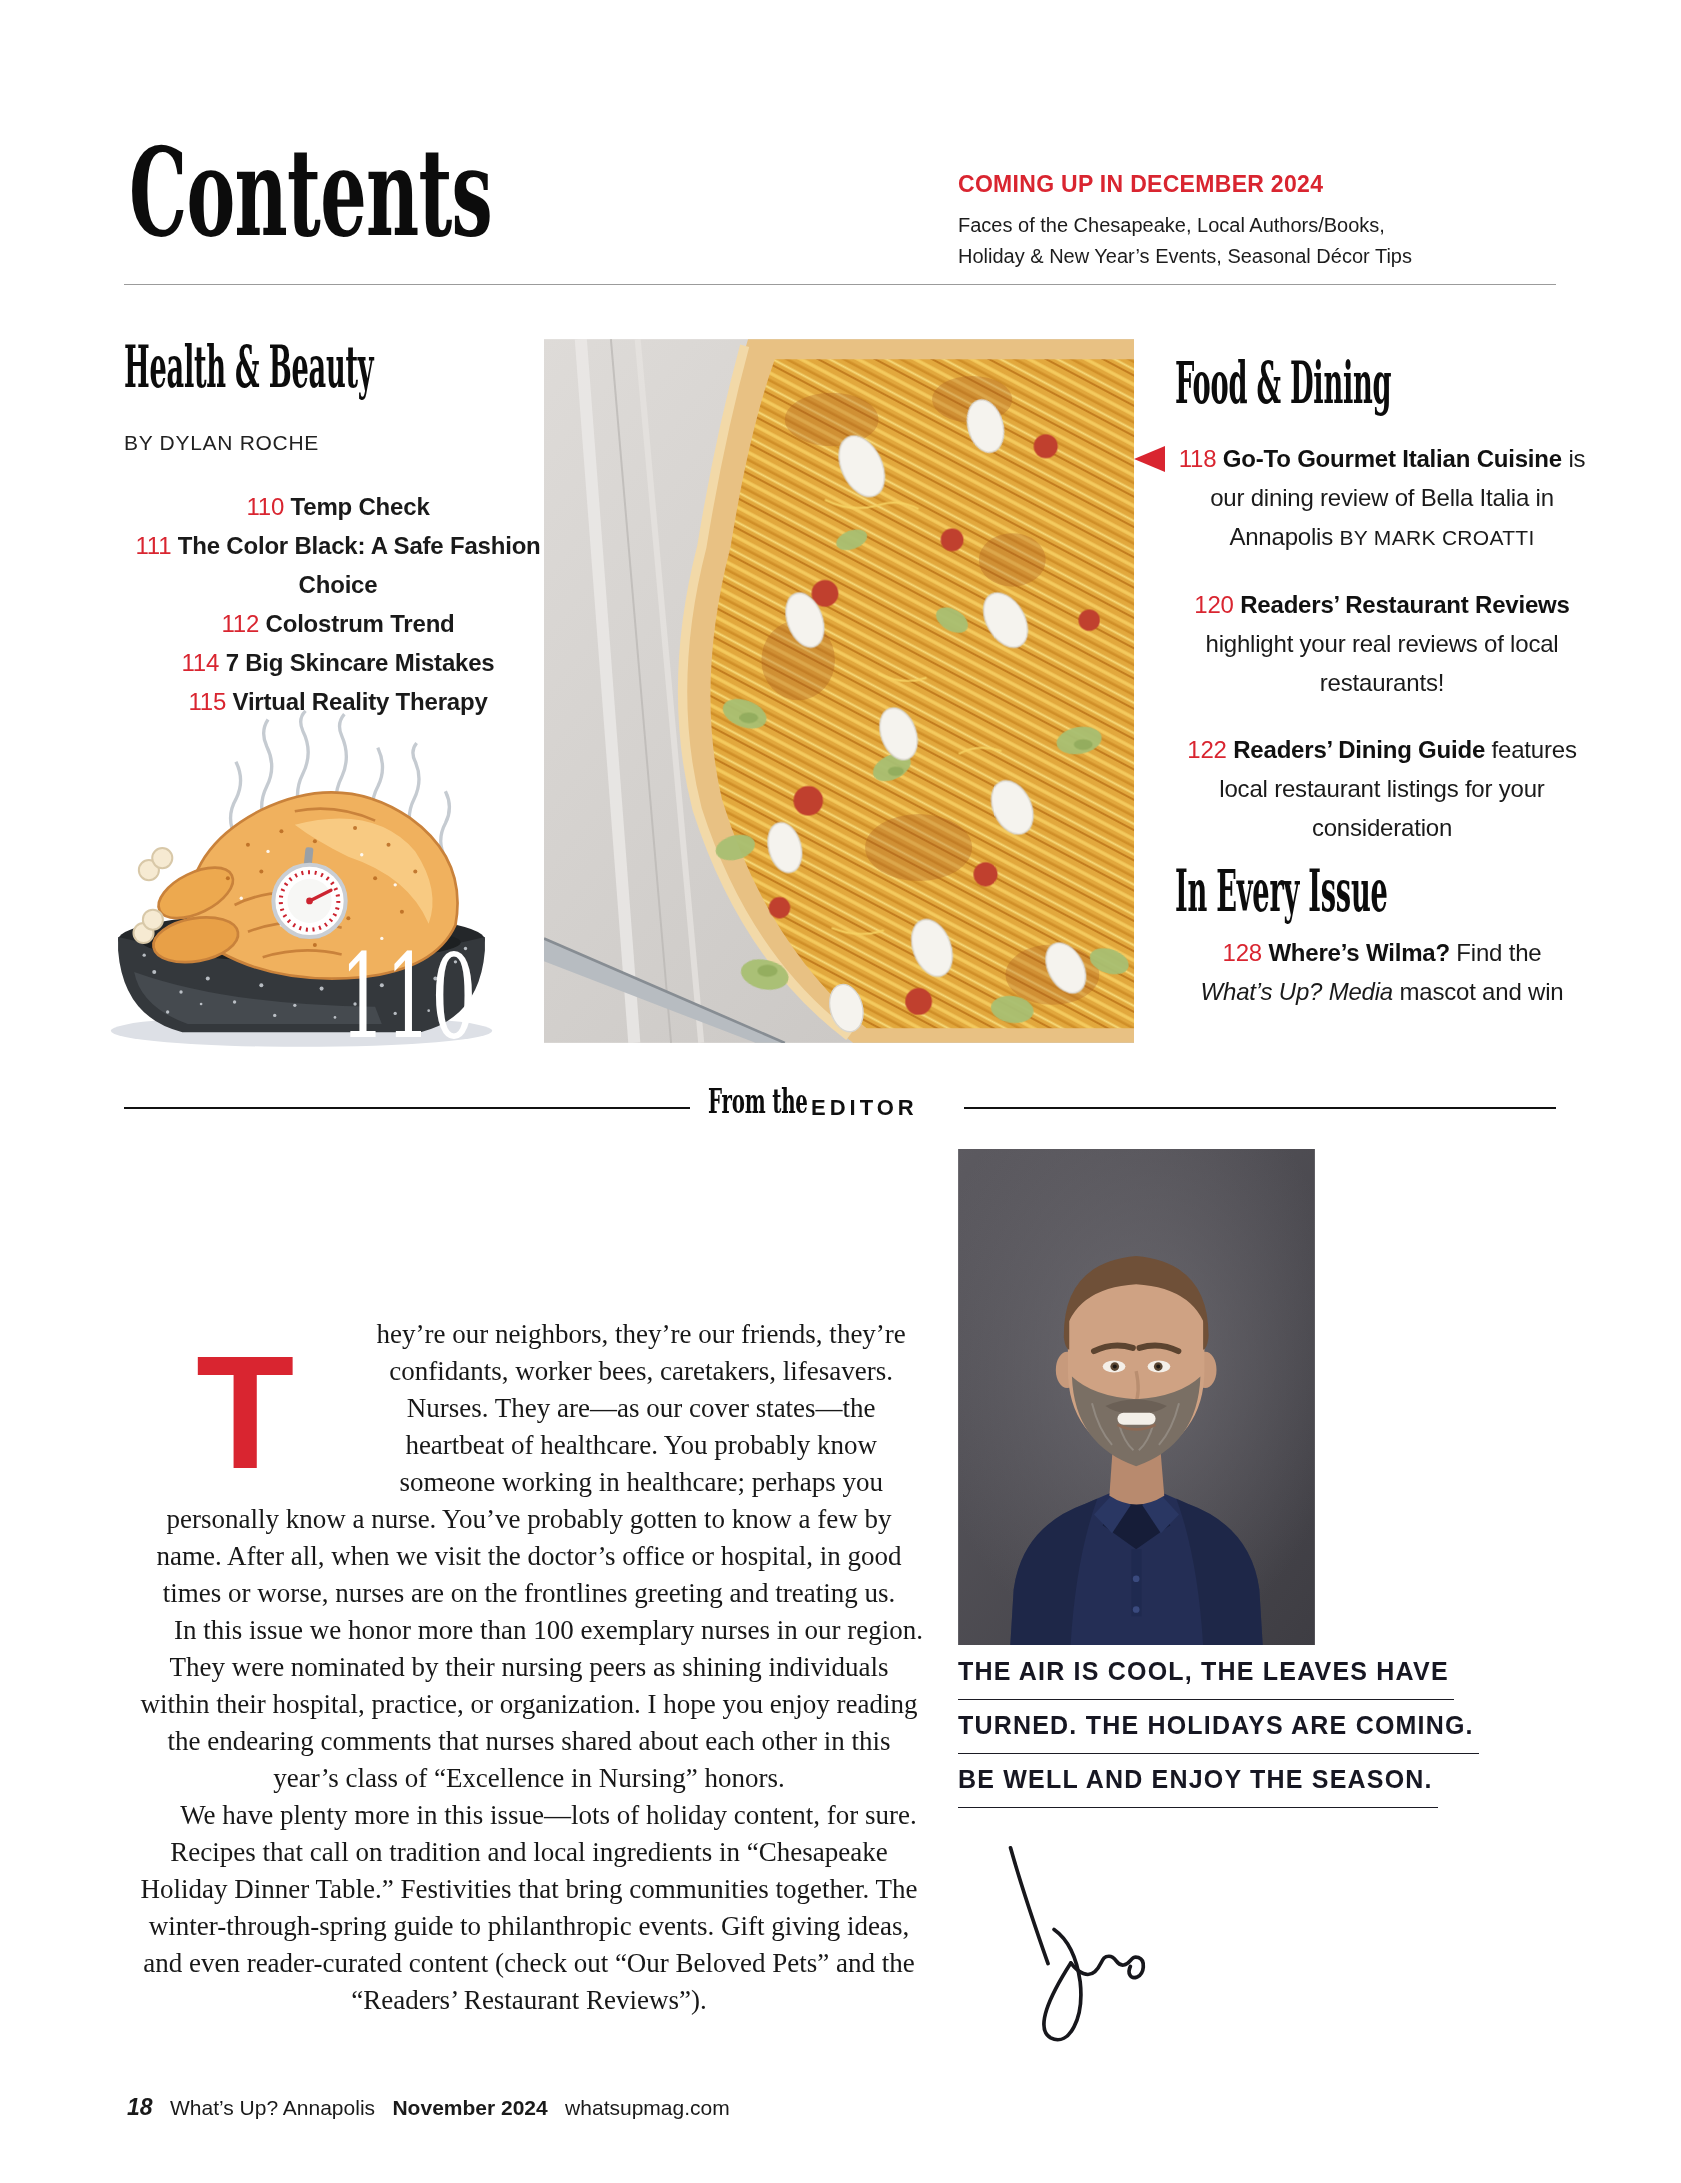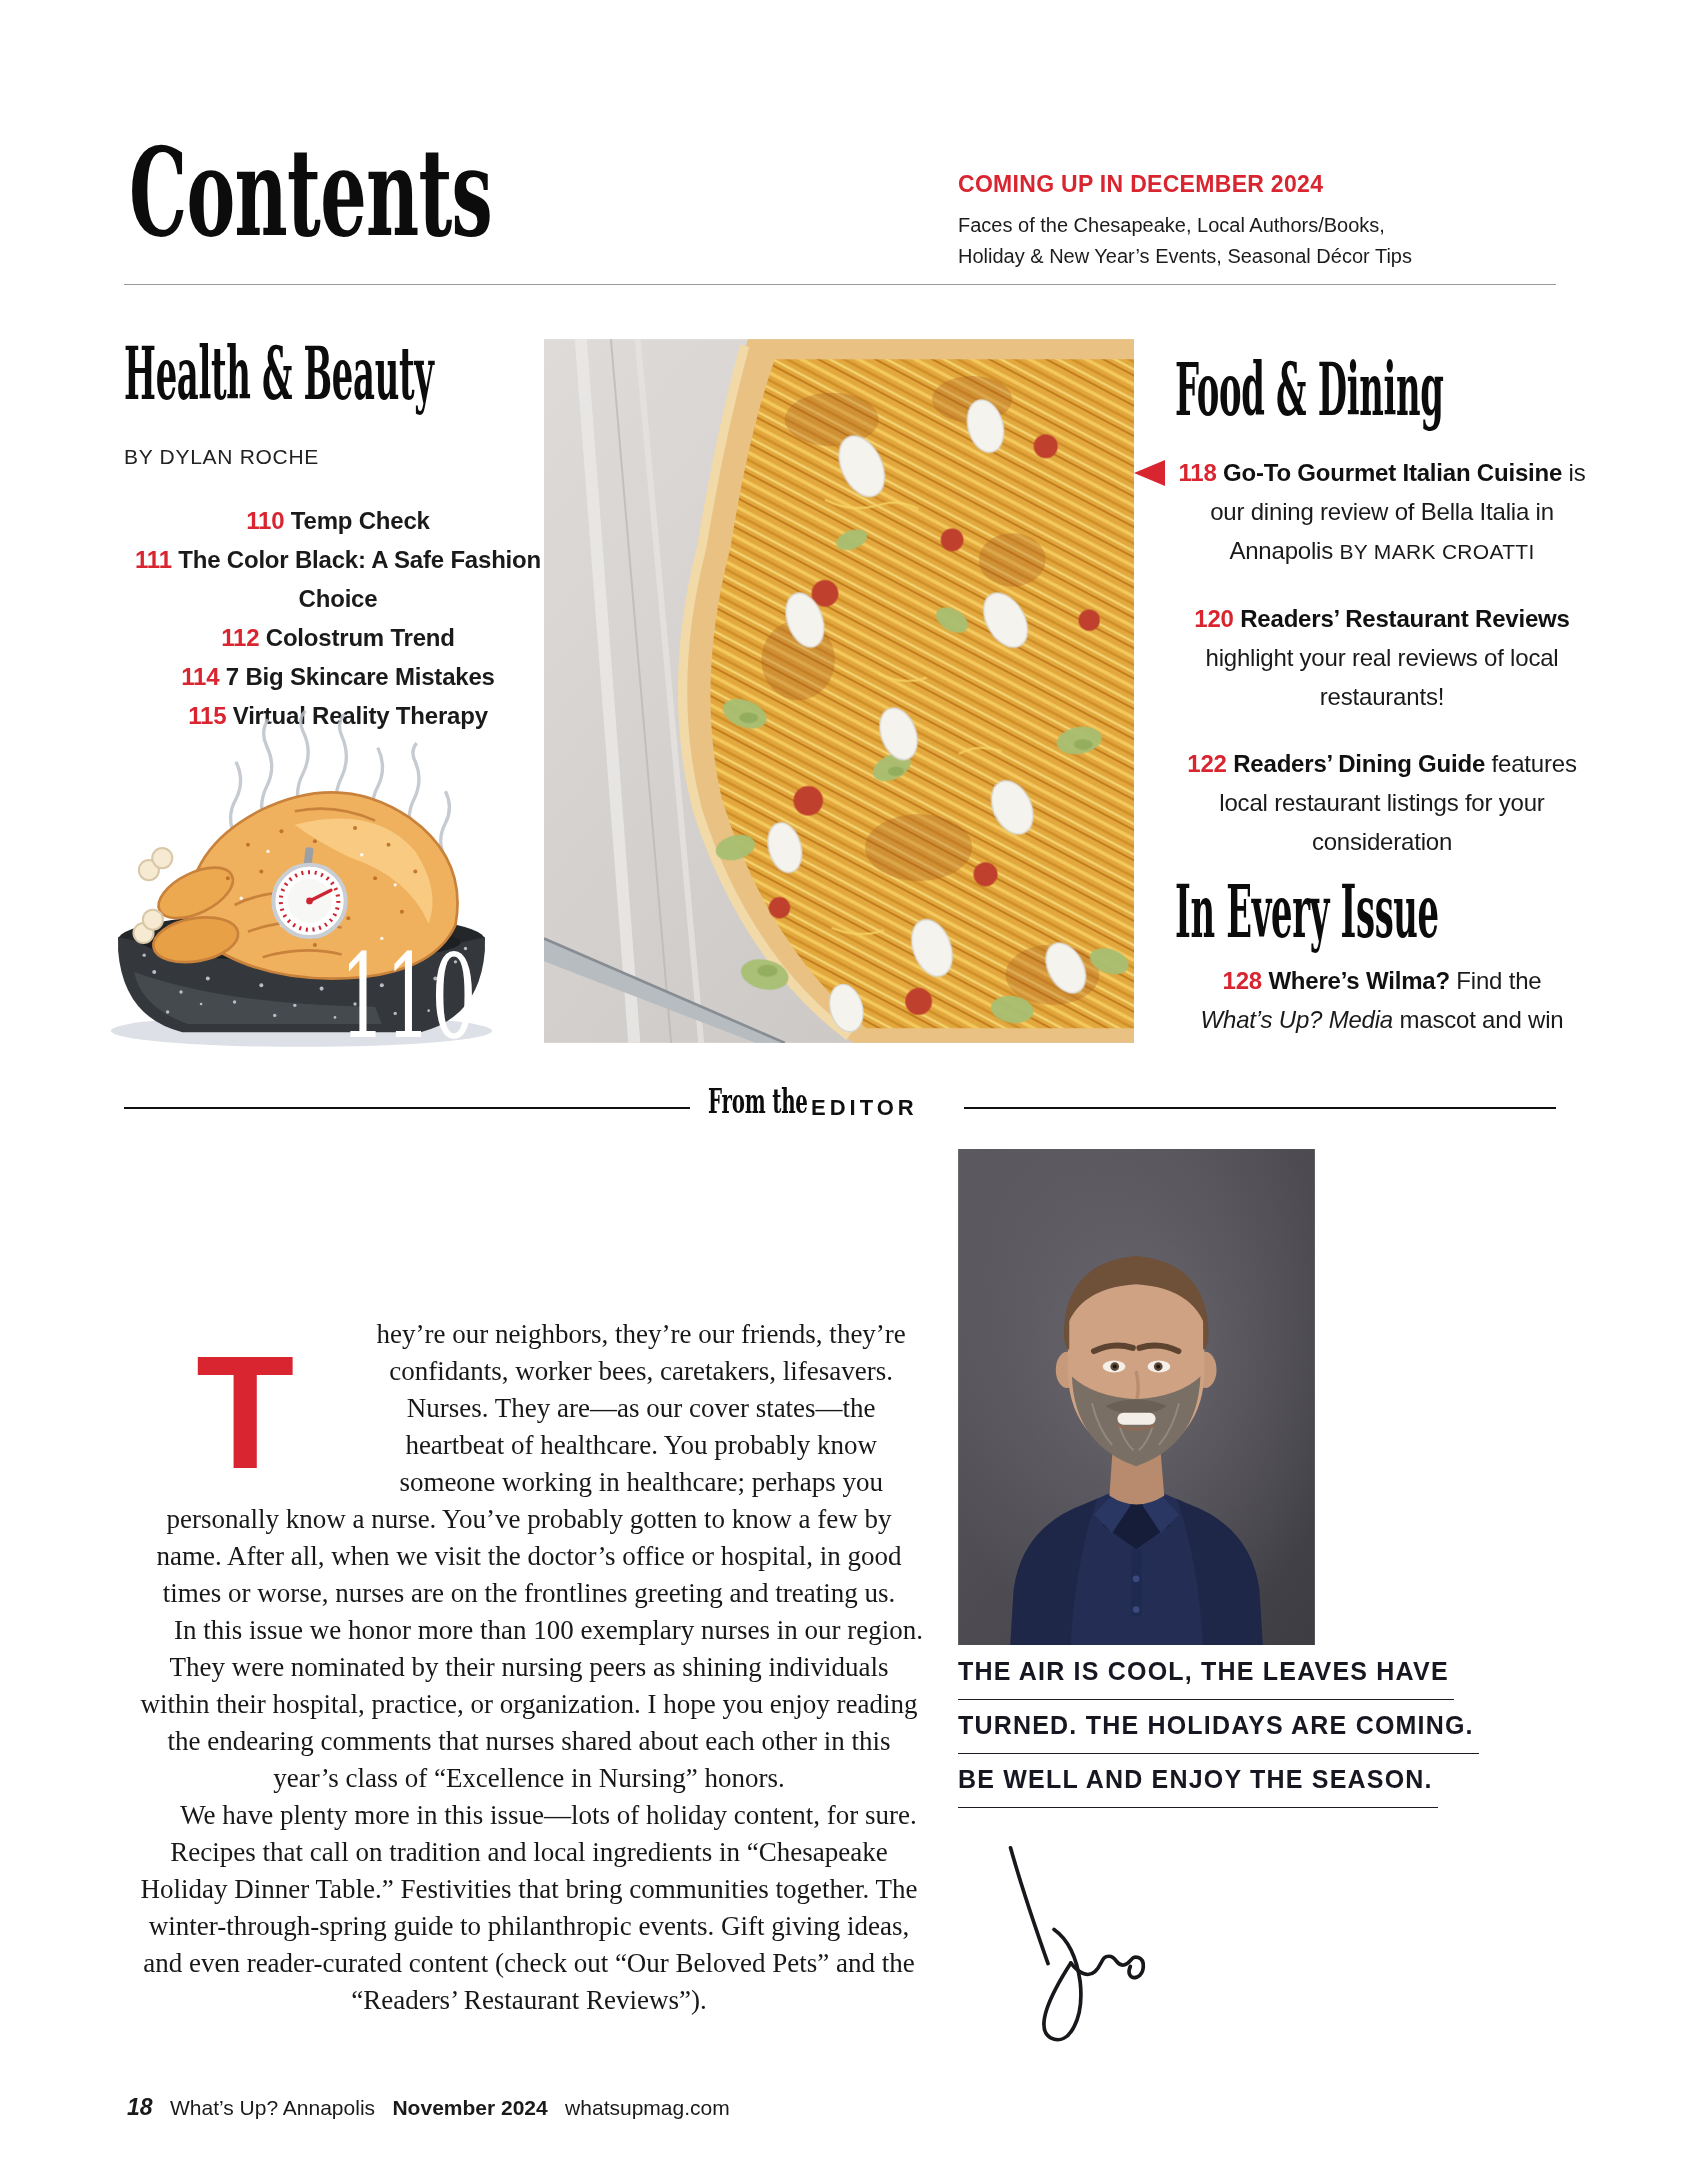--- a/index.html
+++ b/index.html
@@ -4,35 +4,35 @@
 <style>
   html,body{margin:0;padding:0;background:#e8e8e8;}
   #page{position:relative;width:1681px;height:2183px;background:#ffffff;overflow:hidden;
         font-family:"Liberation Sans",sans-serif;color:#1a1a1a;}
   .abs{position:absolute;}
   
   .didone{font-family:"DejaVu Serif",serif;font-weight:700;display:inline-block;
           transform-origin:0 100%;white-space:nowrap;color:#0c0c0c;letter-spacing:-0.01em;}
   #contents-title{left:129px;top:131px;font-size:122px;line-height:1;}
   #contents-title .didone{transform:scaleX(0.60);}
-  .section-head{font-size:72px;line-height:1;}
+  .section-head{font-size:58px;line-height:1;}
   .section-head .didone{transform:scaleX(0.47);}
   h1,h2,p{margin:0;padding:0;text-align:center;}
   
   #coming-up{left:958px;top:159px;width:602px;}
   #coming-up .cu-head{font-size:23px;font-weight:700;color:#d92530;letter-spacing:0.3px;margin-bottom:12px;margin-top:12px;}
   #coming-up .cu-line{font-size:20px;line-height:31px;color:#1c1c1c;}
   #top-rule{left:124px;top:284px;width:1432px;height:0;border-top:1.3px solid #9b9b9b;}
   
   .toc-col{font-size:24px;line-height:39px;letter-spacing:-0.2px;}
   #hb-col{left:124px;top:338px;width:428px;}
   #fd-col{left:1175px;top:354px;width:414px;}
   .byline{font-size:21px;letter-spacing:0.7px;color:#222;margin:27px 0 25.4px 0;font-weight:400;}
   .toc-item{font-weight:700;}
-  .pgnum{color:#d92530;font-weight:700;}
+  .pgnum{color:#d92530;font-weight:400;}
   .toc-entry{position:relative;font-weight:400;margin-bottom:28px;}
   .toc-entry .lead{font-weight:700;color:#111;}
   .smallcaps{font-size:21px;letter-spacing:0.3px;}
   .ital{font-style:italic;}
   #fd-head{margin-bottom:27px;}
   #hb-head{margin-bottom:0px;}
   #eii-head{margin:14.7px 0 13.4px 0;text-decoration:underline;}
   #arrow-118{left:-41px;top:6.7px;width:0;height:0;position:absolute;
              border-top:13.4px solid transparent;border-bottom:13.4px solid transparent;
              border-right:31px solid #d92530;}

